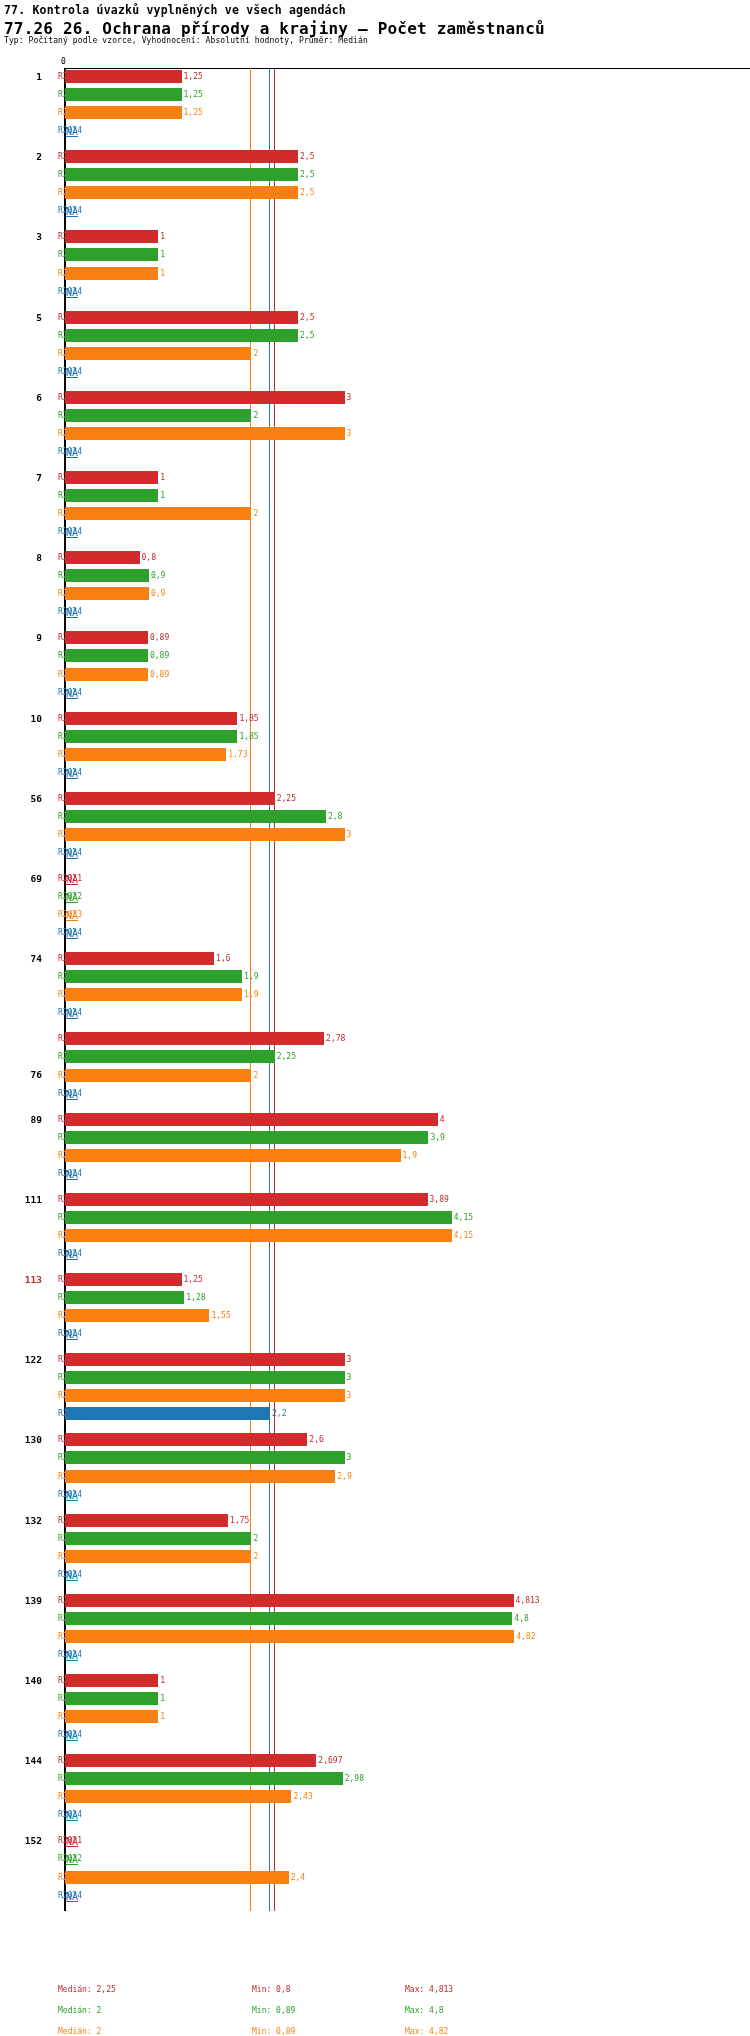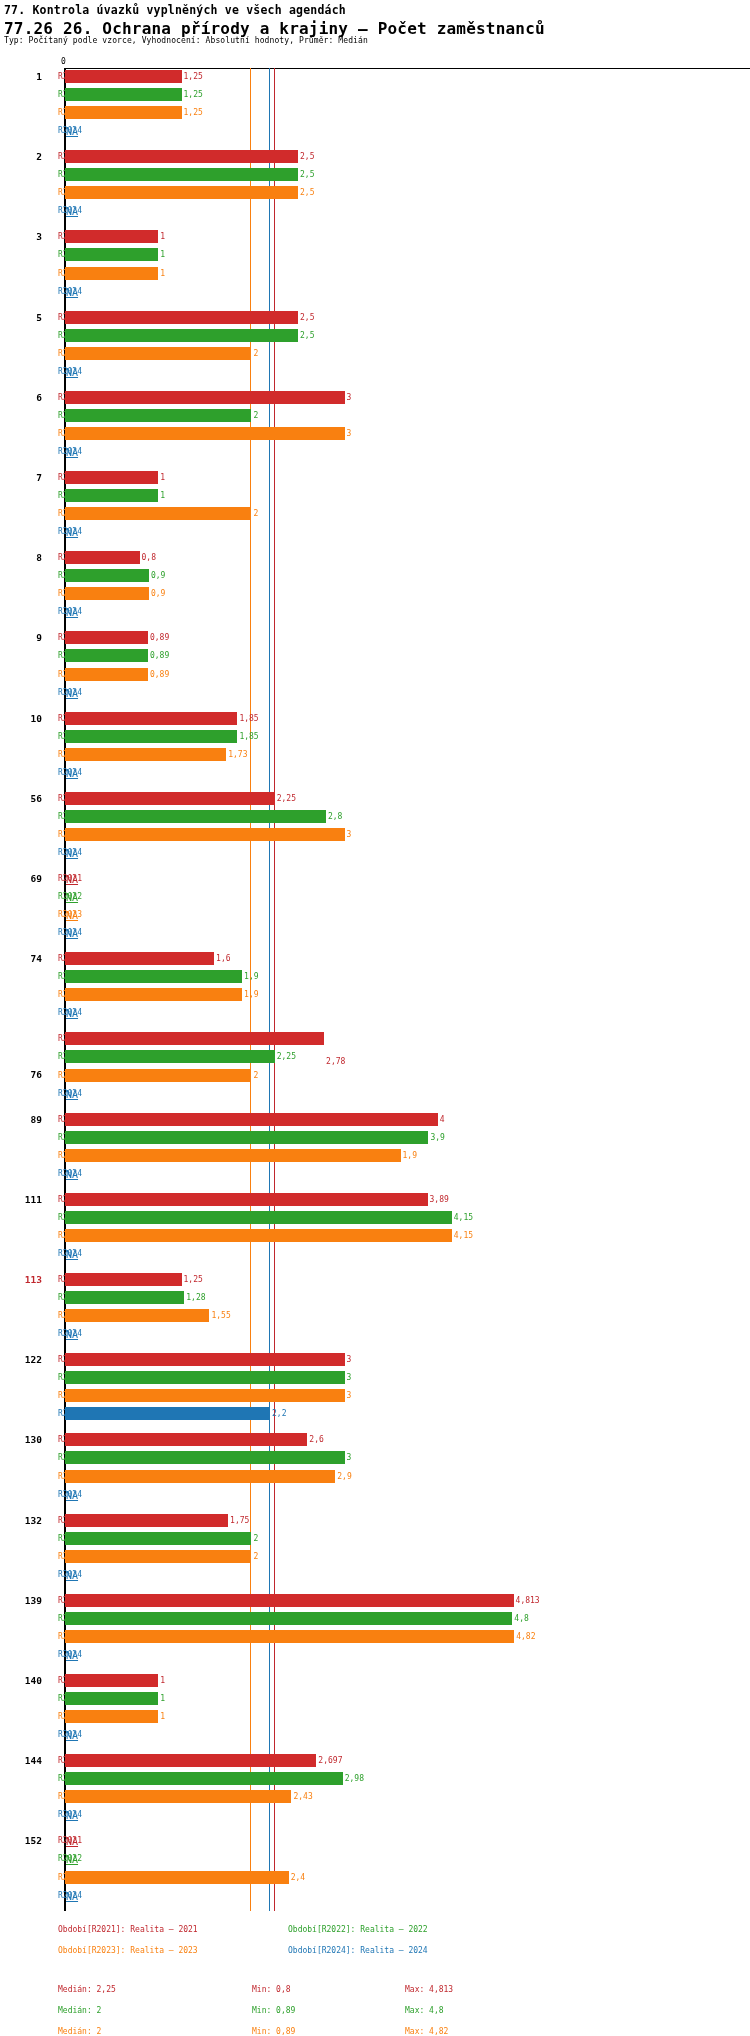--- a/index.html
+++ b/index.html
@@ -204,21 +204,21 @@
         <div class="bar b2022" style="top: 910.25px; width: 177.08px;"></div>
         <div class="val c2022" style="top: 912.25px; left: 244.08px;">1,9</div>
         <div class="ser-label c2023" style="top: 930.3px;">R2023</div>
         <div class="bar b2023" style="top: 928.3px; width: 177.08px;"></div>
         <div class="val c2023" style="top: 930.3px; left: 244.08px;">1,9</div>
         <div class="ser-label c2024" style="top: 948.35px;">R2024</div>
         <div class="na c2024" style="top: 948.35px;">NA</div>
         <div class="grp-label" style="top: 973.4px; color: rgb(0, 0, 0); margin-top: 36px;">76</div>
         <div class="ser-label c2021" style="top: 974.4px;">R2021</div>
         <div class="bar b2021" style="top: 972.4px; width: 259.096px;"></div>
-        <div class="val c2021" style="top: 974.4px; left: 326.096px; margin-top: 23px;">2,78</div>
+        <div class="val c2021" style="top: 974.4px; left: 326.096px;">2,78</div>
         <div class="ser-label c2022" style="top: 992.45px;">R2022</div>
         <div class="bar b2022" style="top: 990.45px; width: 209.7px;"></div>
         <div class="val c2022" style="top: 992.45px; left: 276.7px;">2,25</div>
         <div class="ser-label c2023" style="top: 1010.5px;">R2023</div>
         <div class="bar b2023" style="top: 1008.5px; width: 186.4px;"></div>
         <div class="val c2023" style="top: 1010.5px; left: 253.4px;">2</div>
         <div class="ser-label c2024" style="top: 1028.55px;">R2024</div>
         <div class="na c2024" style="top: 1028.55px;">NA</div>
         <div class="grp-label" style="top: 1053.6px; color: rgb(0, 0, 0);">89</div>
         <div class="ser-label c2021" style="top: 1054.6px;">R2021</div>
@@ -335,26 +335,20 @@
         <div class="ser-label c2022" style="top: 1794.45px;">R2022</div>
         <div class="na c2022" style="top: 1794.45px;">NA</div>
         <div class="ser-label c2023" style="top: 1812.5px;">R2023</div>
         <div class="bar b2023" style="top: 1810.5px; width: 223.68px;"></div>
         <div class="val c2023" style="top: 1812.5px; left: 290.68px;">2,4</div>
         <div class="ser-label c2024" style="top: 1830.55px;">R2024</div>
         <div class="na c2024" style="top: 1830.55px;">NA</div>
       </div>
   </div>
 
-  <div id="legend" style="top: 1924.6px;">
-      <div class="leg c2021" style="left: 58px; top: 0px;">Období[R2021]: Realita – 2021</div>
-      <div class="leg c2022" style="left: 288px; top: 0px;">Období[R2022]: Realita – 2022</div>
-      <div class="leg c2023" style="left: 58px; top: 21px;">Období[R2023]: Realita – 2023</div>
-      <div class="leg c2024" style="left: 288px; top: 21px;">Období[R2024]: Realita – 2024</div>
-    </div>
   <div id="stats" style="top: 1984.6px;">
       <div class="st c2021" style="left: 58px; top: 0px;">Medián: 2,25</div>
       <div class="st c2021" style="left: 252px; top: 0px;">Min: 0,8</div>
       <div class="st c2021" style="left: 405px; top: 0px;">Max: 4,813</div>
       <div class="st c2022" style="left: 58px; top: 21px;">Medián: 2</div>
       <div class="st c2022" style="left: 252px; top: 21px;">Min: 0,89</div>
       <div class="st c2022" style="left: 405px; top: 21px;">Max: 4,8</div>
       <div class="st c2023" style="left: 58px; top: 42px;">Medián: 2</div>
       <div class="st c2023" style="left: 252px; top: 42px;">Min: 0,89</div>
       <div class="st c2023" style="left: 405px; top: 42px;">Max: 4,82</div>

